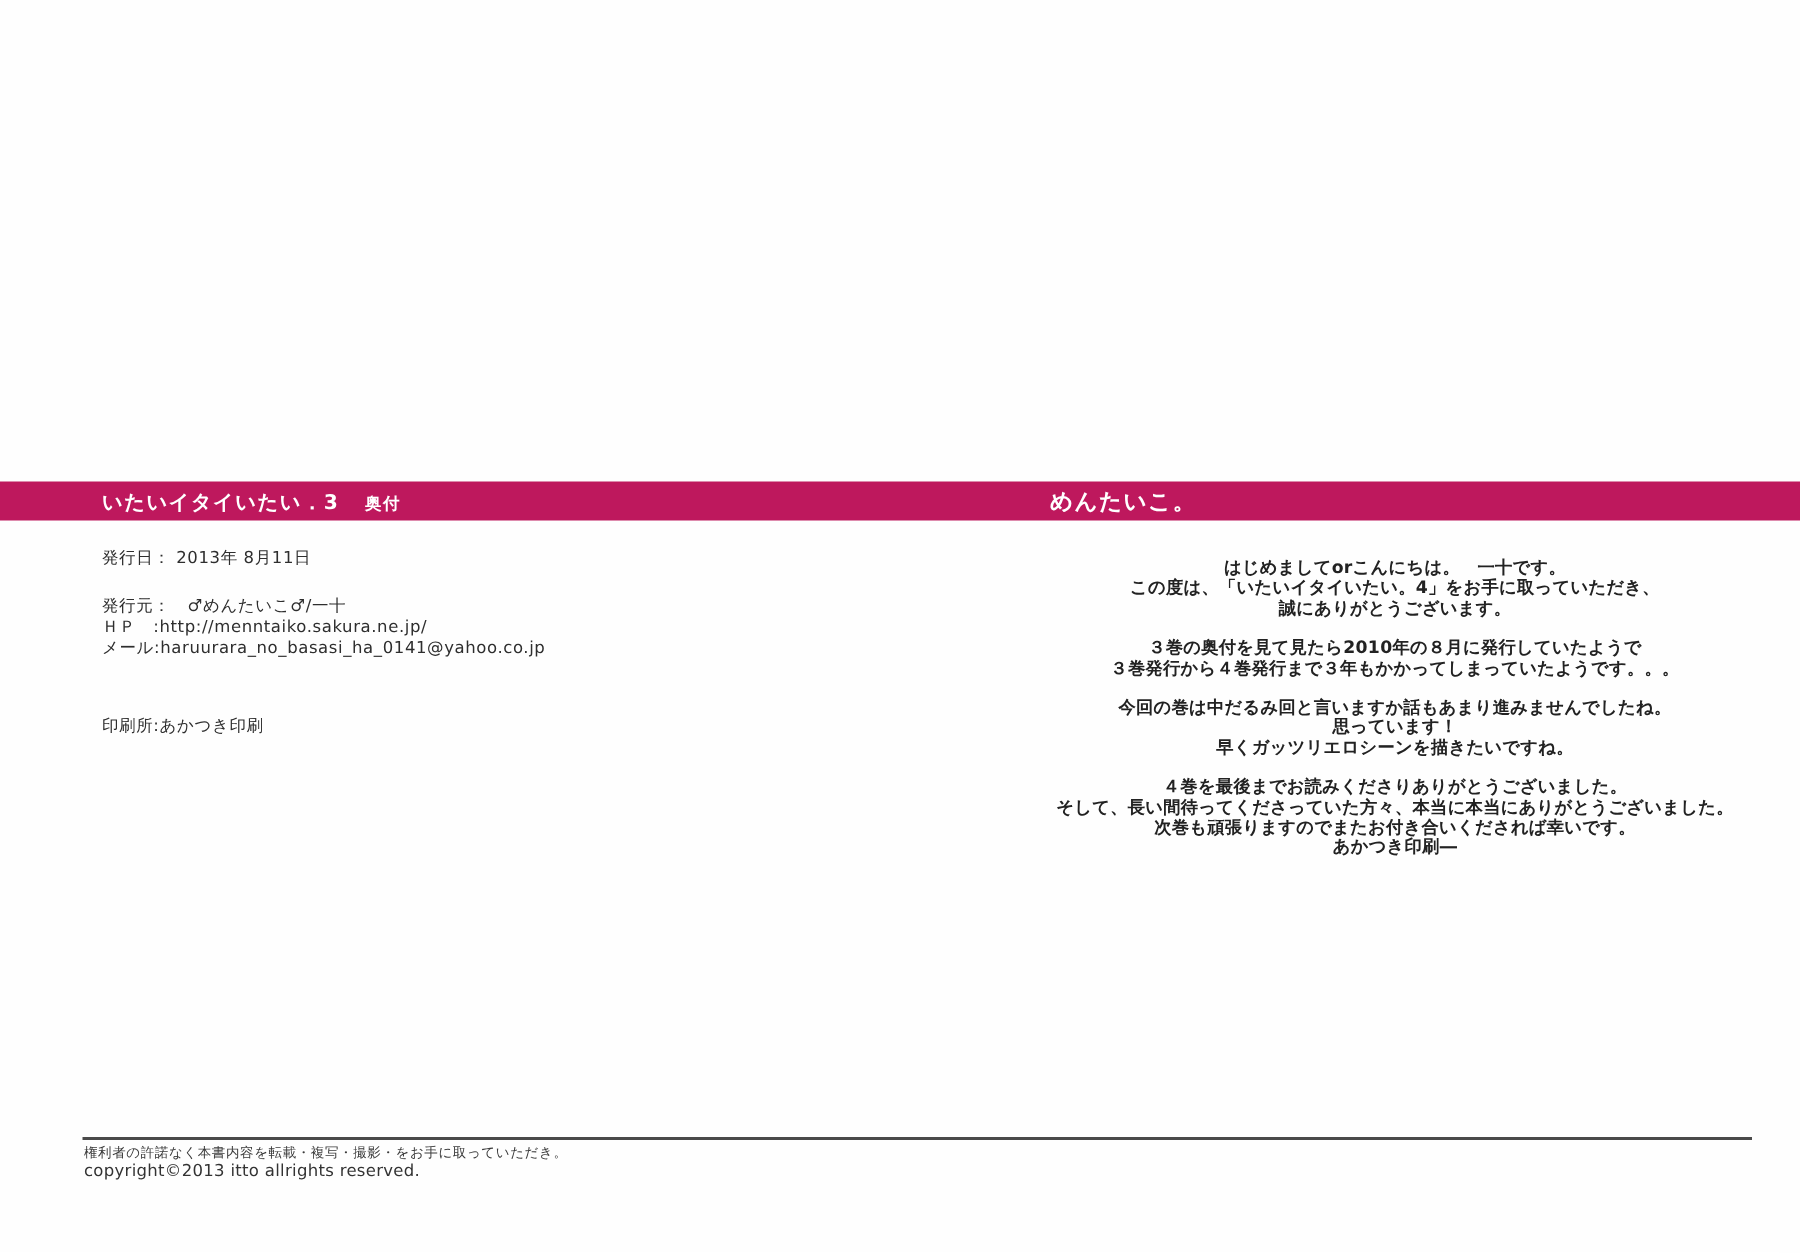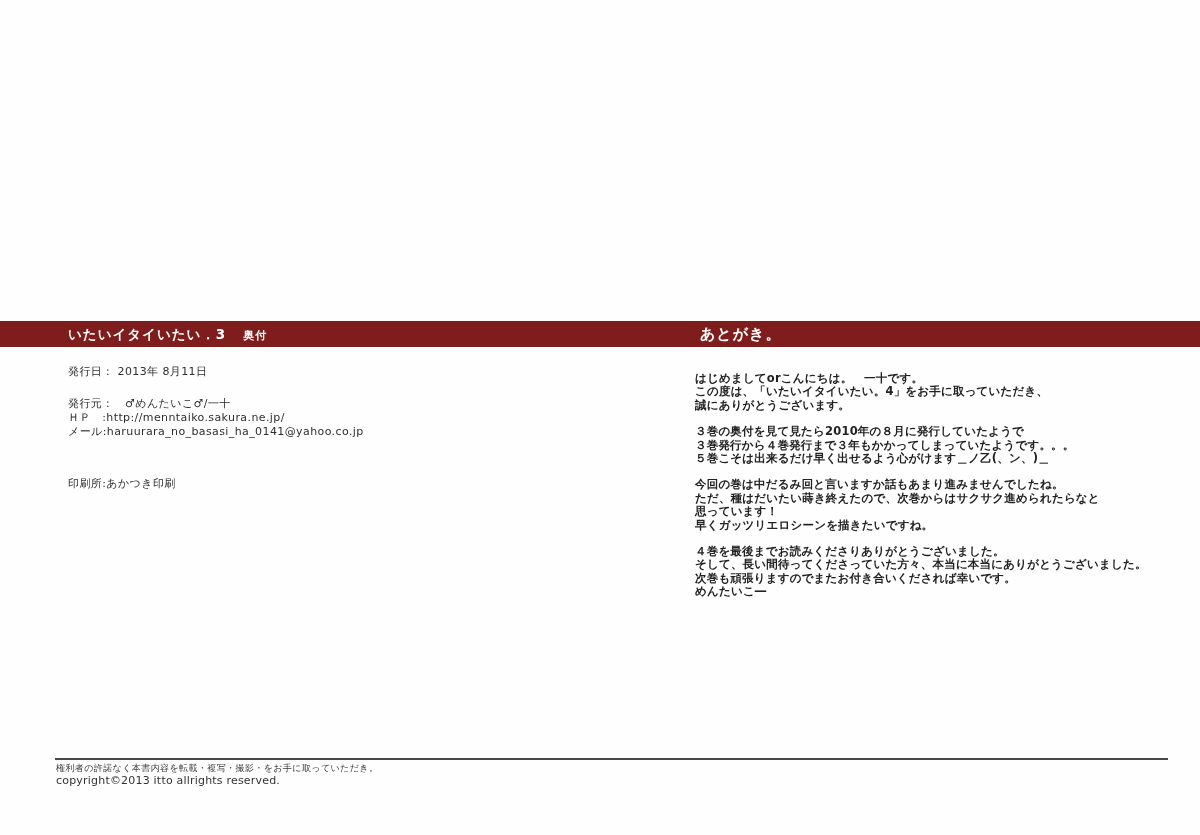--- a/index.html
+++ b/index.html
@@ -13,21 +13,21 @@
     position: relative;
     width: 1200px; height: 835px;
     background: #fefefe;
   }
 
   
   .header-bar {
     position: absolute;
     top: 321px; left: 0;
     width: 1200px; height: 26px;
-    background: #7f1d1d;
+    background: #be185d;
   }
   .header-left {
     position: absolute;
     left: 68px; top: 0;
     height: 26px; line-height: 26px;
     color: #ffffff;
     white-space: nowrap;
   }
   .header-left .title {
     font-size: 13.5px;
@@ -72,21 +72,21 @@
     position: absolute;
     left: 695px; top: 359px;
     width: 470px;
     color: #222222;
     font-size: 11.5px;
     font-weight: 600;
     line-height: 13.4px;
     letter-spacing: 0.2px;
   }
   .afterword p { margin: 0 0 13px 0; }
-  .afterword div { white-space: nowrap; }
+  .afterword div { white-space: nowrap; text-align: center; }
 
   
   .footer-rule {
     position: absolute;
     top: 758px; left: 55px;
     width: 1113px; height: 2px;
     background: #4a4a4a;
   }
   .footer-notice {
     position: absolute;
@@ -110,55 +110,53 @@
 </head>
 <body>
 
 <div class="page">
 
   <div class="header-bar">
     <div class="header-left">
       <span class="title">いたいイタイいたい．3</span>
       <span class="subtitle">奥付</span>
     </div>
-    <div class="header-right">あとがき。</div>
+    <div class="header-right">めんたいこ。</div>
   </div>
 
   <div class="colophon-line c-date">発行日： 2013年 8月11日</div>
   <div class="colophon-line c-pub">発行元：　♂めんたいこ♂/一十</div>
   <div class="colophon-line c-hp">ＨＰ　:http://menntaiko.sakura.ne.jp/</div>
   <div class="colophon-line c-mail">メール:haruurara_no_basasi_ha_0141@yahoo.co.jp</div>
   <div class="colophon-line c-printer">印刷所:あかつき印刷</div>
 
   <div class="afterword">
     <p>
       </p>
       <div>はじめましてorこんにちは。　一十です。</div>
       <div>この度は、「いたいイタイいたい。4」をお手に取っていただき、</div>
       <div>誠にありがとうございます。</div>
     <p></p>
     <p>
       </p>
       <div>３巻の奥付を見て見たら2010年の８月に発行していたようで</div>
       <div>３巻発行から４巻発行まで３年もかかってしまっていたようです。。。</div>
-      <div>５巻こそは出来るだけ早く出せるよう心がけます＿ノ乙(、ン、)＿</div>
     <p></p>
     <p>
       </p>
       <div>今回の巻は中だるみ回と言いますか話もあまり進みませんでしたね。</div>
-      <div>ただ、種はだいたい蒔き終えたので、次巻からはサクサク進められたらなと</div>
       <div>思っています！</div>
       <div>早くガッツリエロシーンを描きたいですね。</div>
     <p></p>
     <p>
       </p>
       <div>４巻を最後までお読みくださりありがとうございました。</div>
       <div>そして、長い間待ってくださっていた方々、本当に本当にありがとうございました。</div>
       <div>次巻も頑張りますのでまたお付き合いくだされば幸いです。</div>
-      <div>めんたいこ―</div>
+      <div>あかつき印刷―</div>
     <p></p>
   </div>
 
   <div class="footer-rule"></div>
   <div class="footer-notice">権利者の許諾なく本書内容を転載・複写・撮影・をお手に取っていただき。</div>
   <div class="footer-copyright">copyright©2013 itto allrights reserved.</div>
 
 </div>
 
 </body></html>

